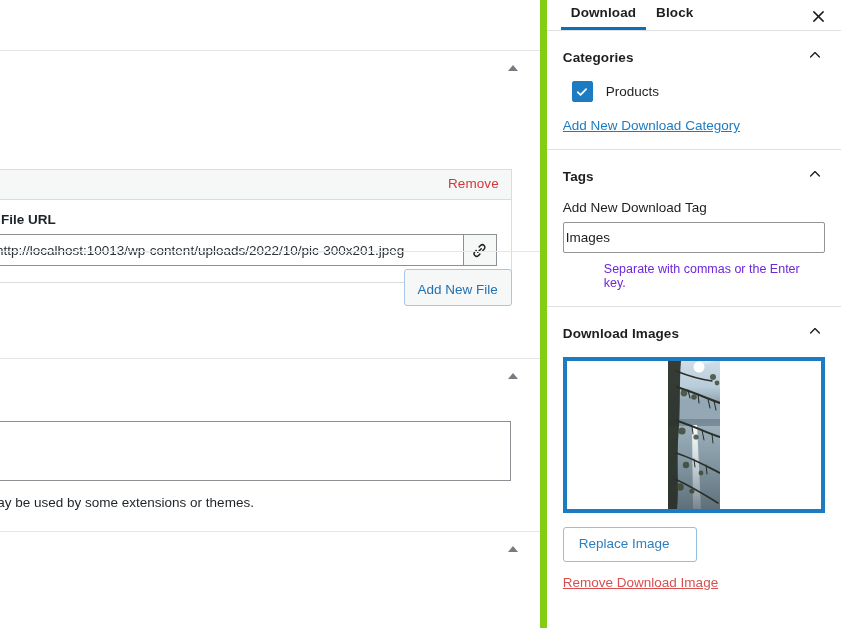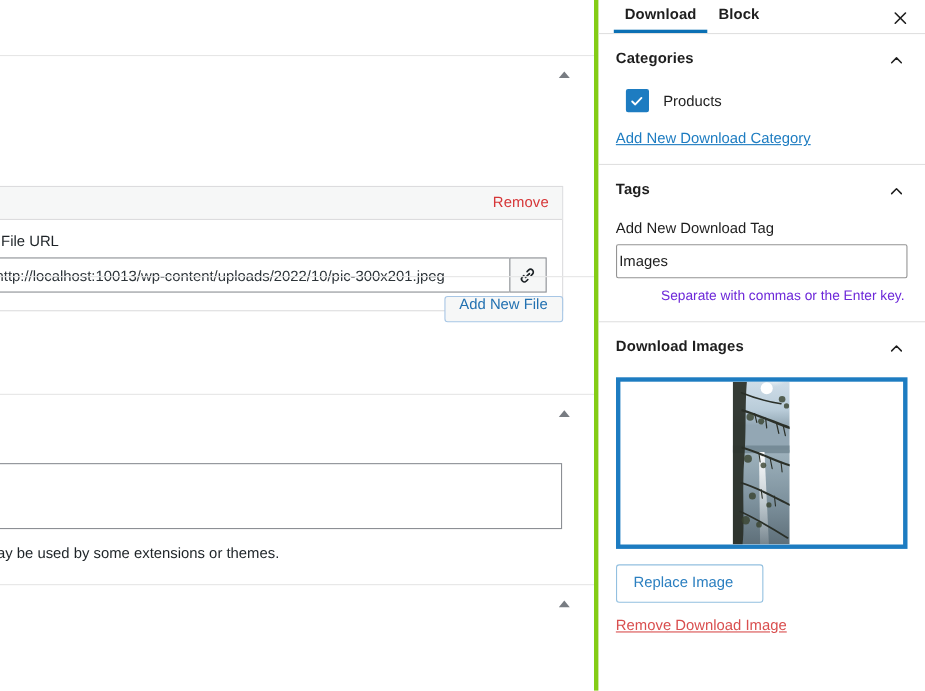--- a/index.html
+++ b/index.html
@@ -94,21 +94,21 @@
     text-decoration: none;
     cursor: pointer;
     letter-spacing: .1px;
   }
   .file-row-body {
     padding: 12px 14px 16px 14px;
   }
   .field-label {
     display: block;
     font-size: 13.5px;
-    font-weight: 400;
+    font-weight: 700;
     color: #1d2327;
     margin-bottom: 7px;
   }
   .url-field {
     display: flex;
     align-items: stretch;
     height: 32px;
     margin-left: -14px;
     width: calc(100% + 14px);
   }
@@ -142,21 +142,21 @@
     top: 218px;
   }
   .btn-secondary {
     display: inline-block;
     font-family: "Liberation Sans", sans-serif;
     font-size: 13.5px;
     color: #2271b1;
     background: #f6f7f7;
     border: 1px solid #a7c6e5;
     border-radius: 3px;
-    padding: 0 13px 8px 13px;
+    padding: 13px 13px 8px 13px;
     cursor: pointer;
     line-height: 1;
   }
 
   .divider-line {
     position: absolute;
     left: 0; right: 0;
     height: 1px;
     background: #e6e6e6;
   }
@@ -197,21 +197,21 @@
     height: 30px;
     border: 1px solid #cfd2d4;
     background: #fff;
   }
 
   
   .sidebar {
     width: 310px;
     height: 628px;
     background: #ffffff;
-    border-left: 4px solid #84cc16;
+    border-left: 7px solid #84cc16;
     display: flex;
     flex-direction: column;
     overflow: hidden;
   }
 
   .sidebar-tabs {
     position: relative;
     height: 31px;
     flex: 0 0 auto;
     border-bottom: 1px solid #e0e0e0;
@@ -254,21 +254,21 @@
   }
 
   .panel {
     border-bottom: 1px solid #e0e0e0;
     padding: 14px 16px 16px 16px;
   }
   .panel:last-child { border-bottom: none; }
 
   .panel-header {
     display: flex;
-    align-items: flex-start;
+    align-items: flex-end;
     justify-content: space-between;
     cursor: pointer;
     margin-bottom: 2px;
   }
   .panel-title {
     font-size: 13.5px;
     font-weight: 700;
     color: #1e1e1e;
     letter-spacing: .1px;
   }

